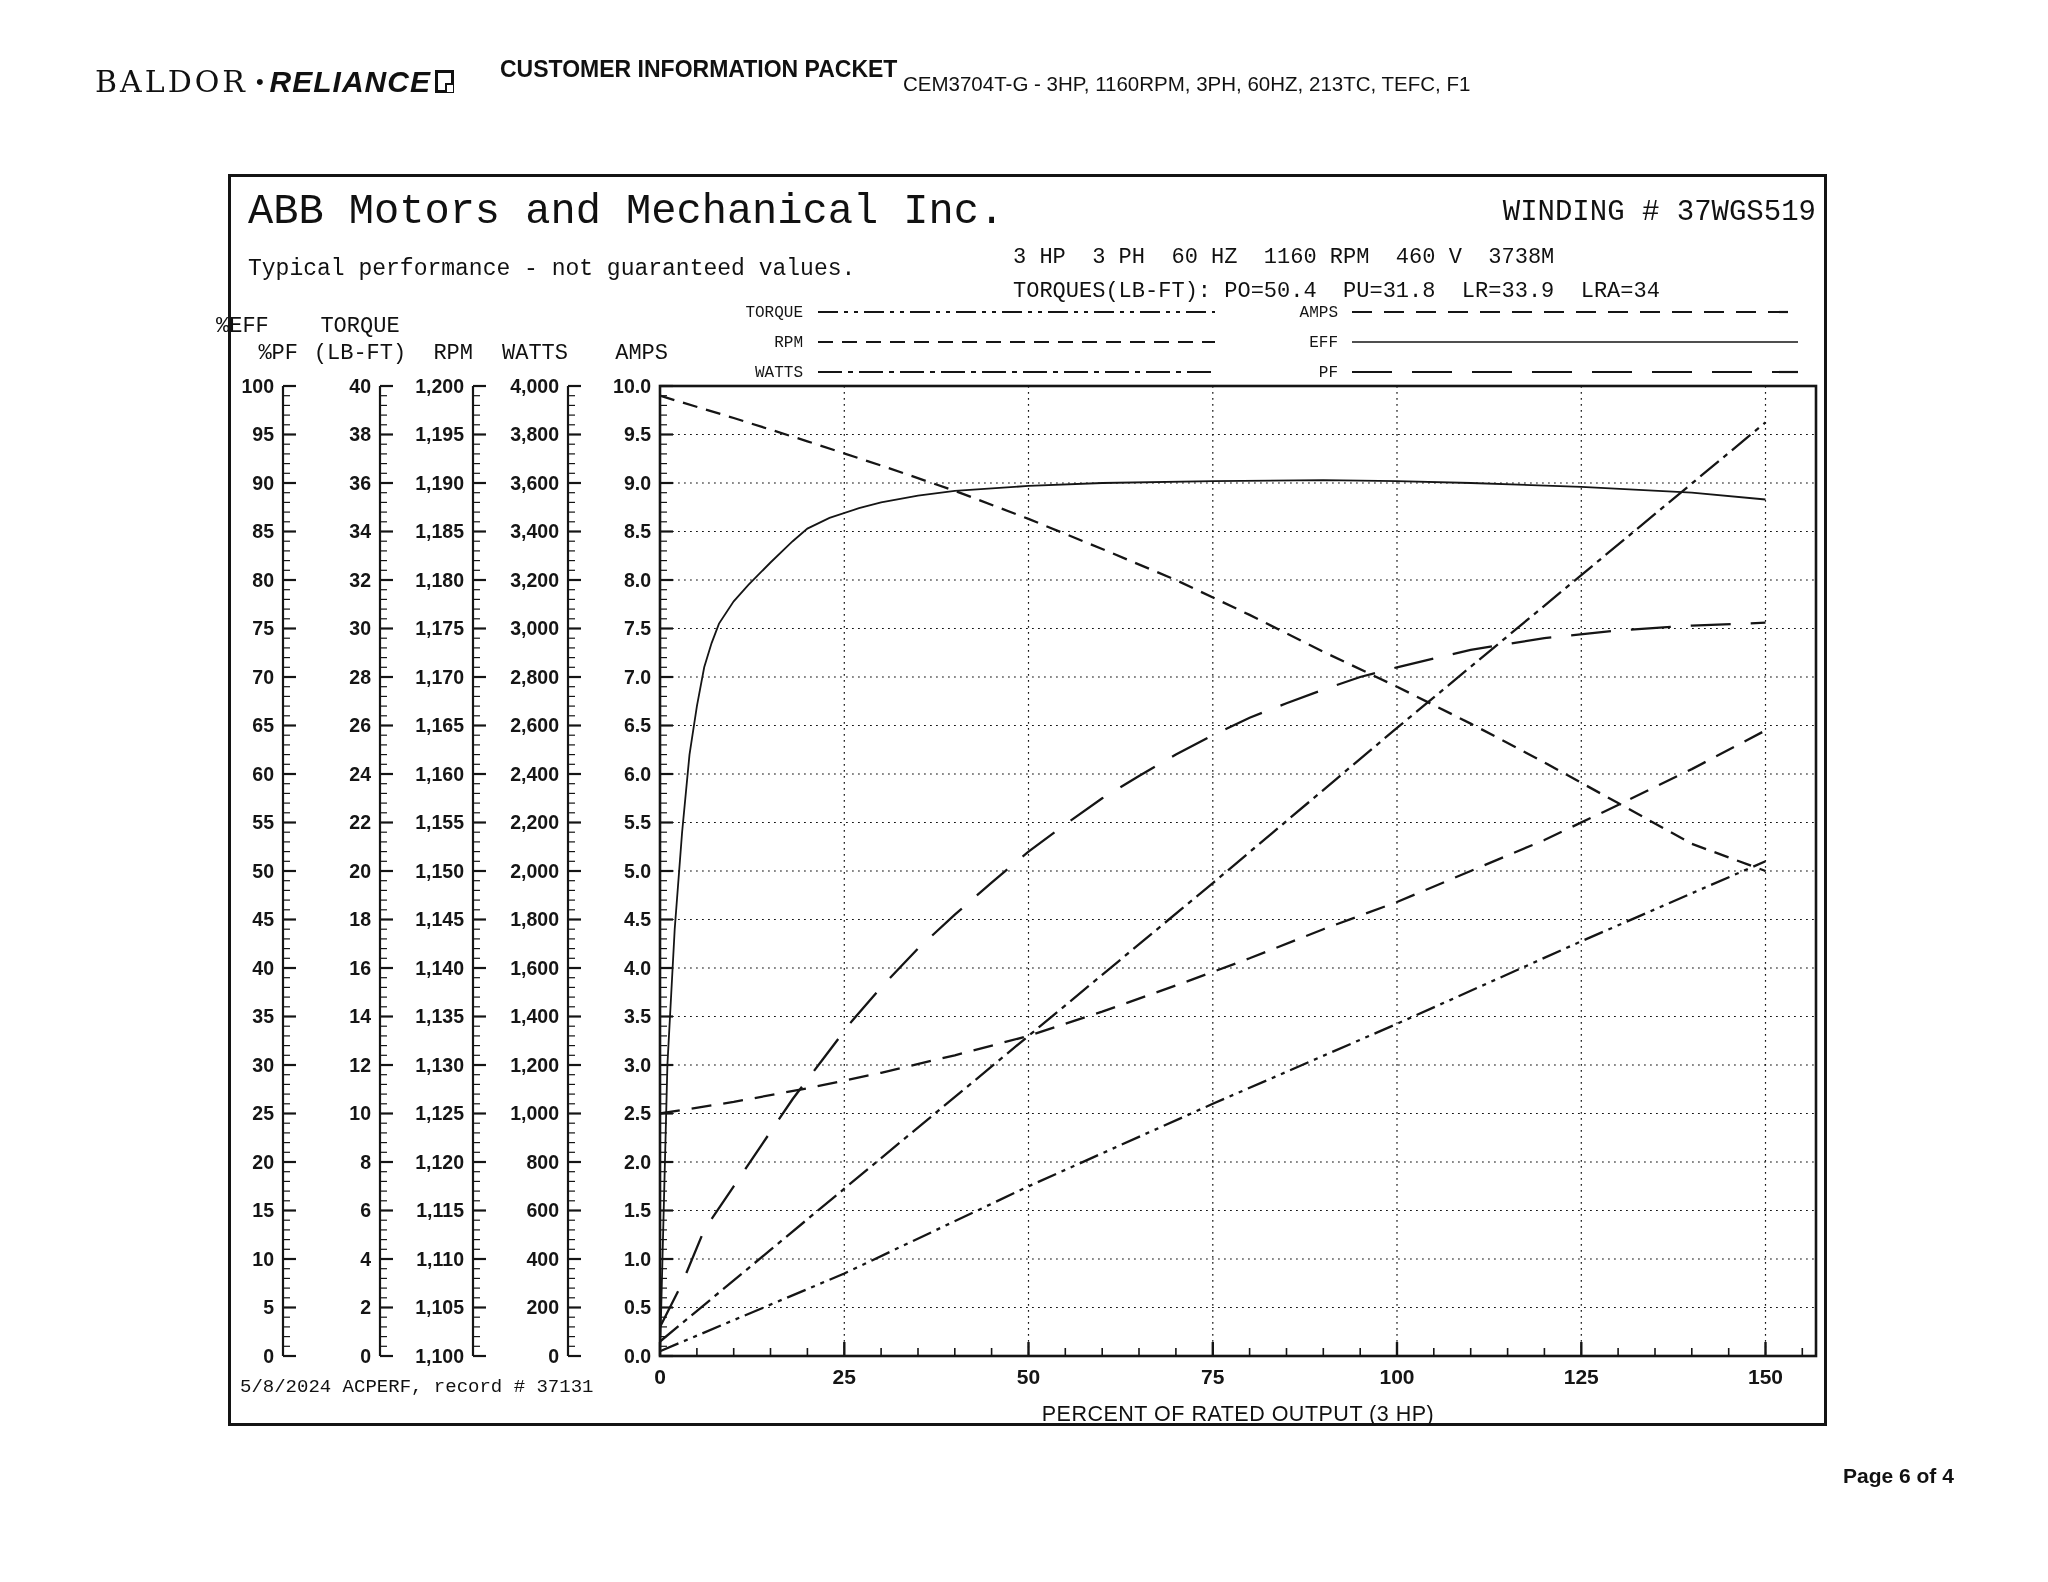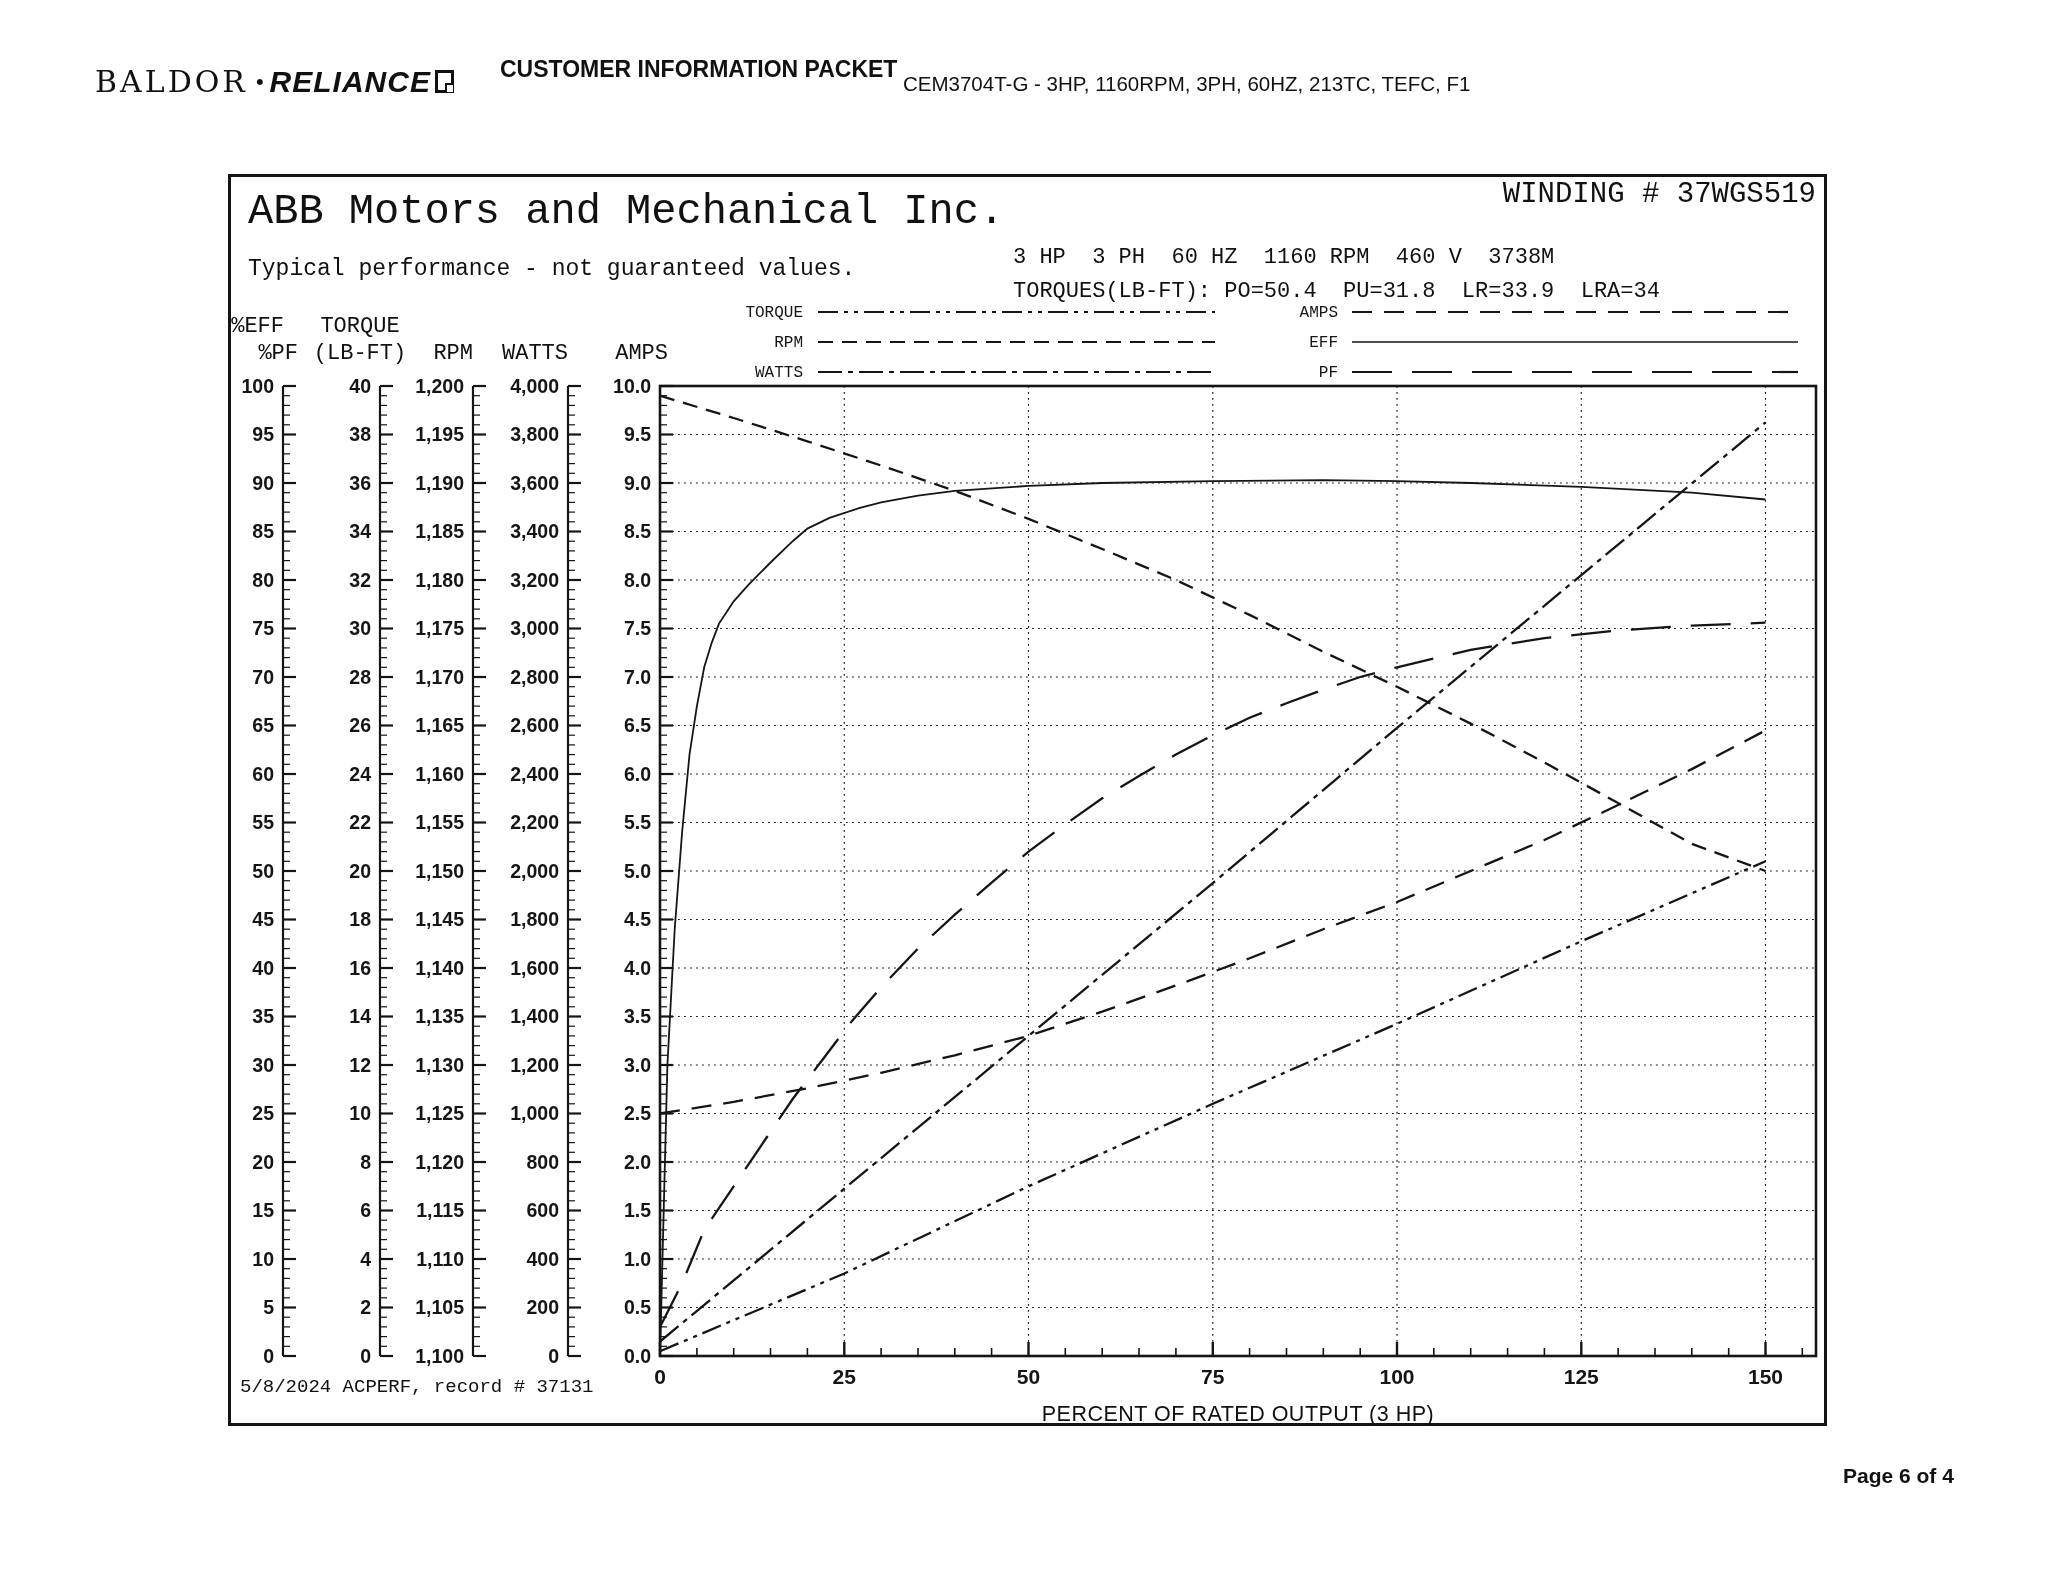--- a/index.html
+++ b/index.html
@@ -12,21 +12,21 @@
   
   #logo{left:95px;top:64px;display:flex;align-items:center;}
   #logo .baldor{font-family:"DejaVu Serif","Liberation Serif",serif;font-weight:normal;font-size:30px;letter-spacing:3px;}
   #logo .dot{font-size:22px;margin:0 6px 0 8px;}
   #logo .reliance{font-style:italic;font-weight:800;font-size:30px;letter-spacing:1px;}
   #logo .mark{display:inline-block;width:13px;height:17px;border:3px solid #111;margin-left:4px;position:relative;}
   #logo .mark::after{content:"";position:absolute;right:-2px;bottom:-2px;width:6px;height:7px;background:#fff;border-left:2px solid #111;border-top:2px solid #111;}
   .packet-title{left:500px;top:56px;font-size:23px;font-weight:700;}
   .model-line{left:903px;top:72px;font-size:20.5px;}
   .company{left:248px;top:188px;font-size:42px;}
-  .winding{top:178px;right:232px;font-size:29px;}
+  .winding{top:196px;right:232px;font-size:29px;}
   .disclaimer{left:248px;top:256px;font-size:23px;}
   .ratings{left:1013px;top:245px;font-size:22px;}
   .torques{left:1013px;top:279px;font-size:22px;}
   .scale-h{font-size:22px;}
   .record{left:240px;top:1376px;font-size:19px;}
   .x-title{left:660px;top:1402px;width:1156px;text-align:center;font-size:21.5px;letter-spacing:0.5px;}
   .page-foot{left:1843px;top:1464px;font-size:21px;font-weight:700;}
 </style>
 </head>
 <body>
@@ -41,21 +41,21 @@
 <div class="abs sans model-line">CEM3704T-G - 3HP, 1160RPM, 3PH, 60HZ, 213TC, TEFC, F1</div>
 
 <div id="chart-box"></div>
 
 <div class="abs mono company">ABB Motors and Mechanical Inc.</div>
 <div class="abs mono winding">WINDING # 37WGS519</div>
 <div class="abs mono disclaimer">Typical performance - not guaranteed values.</div>
 <div class="abs mono ratings">3 HP  3 PH  60 HZ  1160 RPM  460 V  3738M</div>
 <div class="abs mono torques">TORQUES(LB-FT): PO=50.4  PU=31.8  LR=33.9  LRA=34</div>
 
-<div class="abs mono scale-h" style="left:196px;top:314px;width:88px;text-align:right;">%EFF</div>
+<div class="abs mono scale-h" style="left:216px;top:314px;width:88px;">%EFF</div>
 <div class="abs mono scale-h" style="left:210px;top:341px;width:88px;text-align:right;">%PF</div>
 <div class="abs mono scale-h" style="left:312px;top:314px;width:96px;text-align:center;">TORQUE</div>
 <div class="abs mono scale-h" style="left:308px;top:341px;width:104px;text-align:center;">(LB-FT)</div>
 <div class="abs mono scale-h" style="left:398px;top:341px;width:75px;text-align:right;">RPM</div>
 <div class="abs mono scale-h" style="left:478px;top:341px;width:90px;text-align:right;">WATTS</div>
 <div class="abs mono scale-h" style="left:578px;top:341px;width:90px;text-align:right;">AMPS</div>
 
 <svg id="graph-svg" viewBox="0 0 2048 1582" xmlns="http://www.w3.org/2000/svg">
     <g>
       <line x1="660.0" y1="1307.5" x2="1816.0" y2="1307.5" stroke="#151515" stroke-width="1.2" stroke-dasharray="1.8 4.2"></line>

